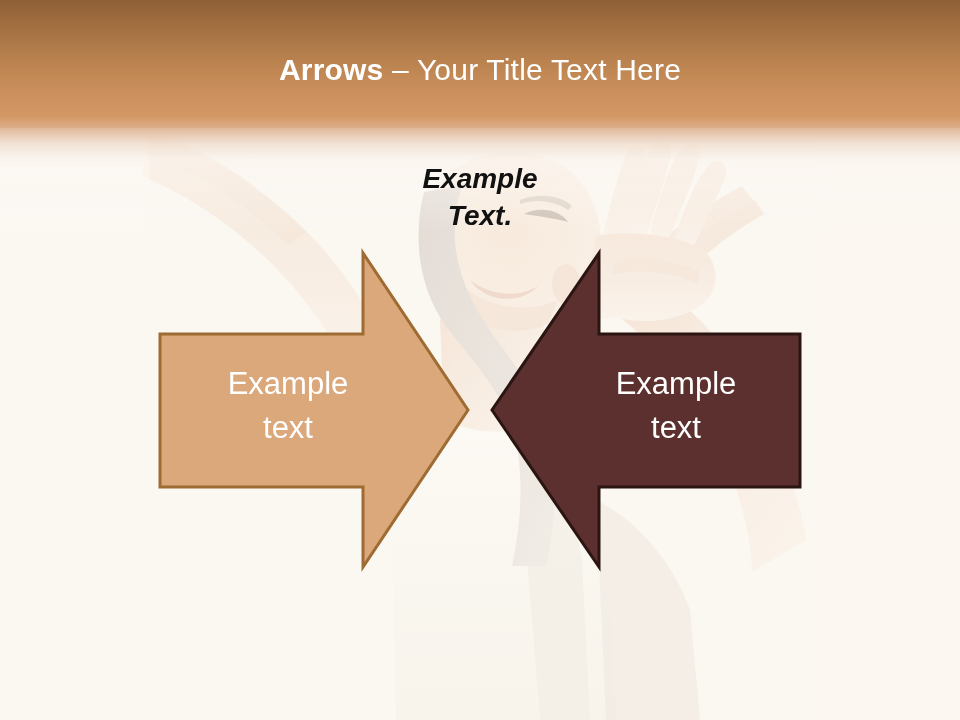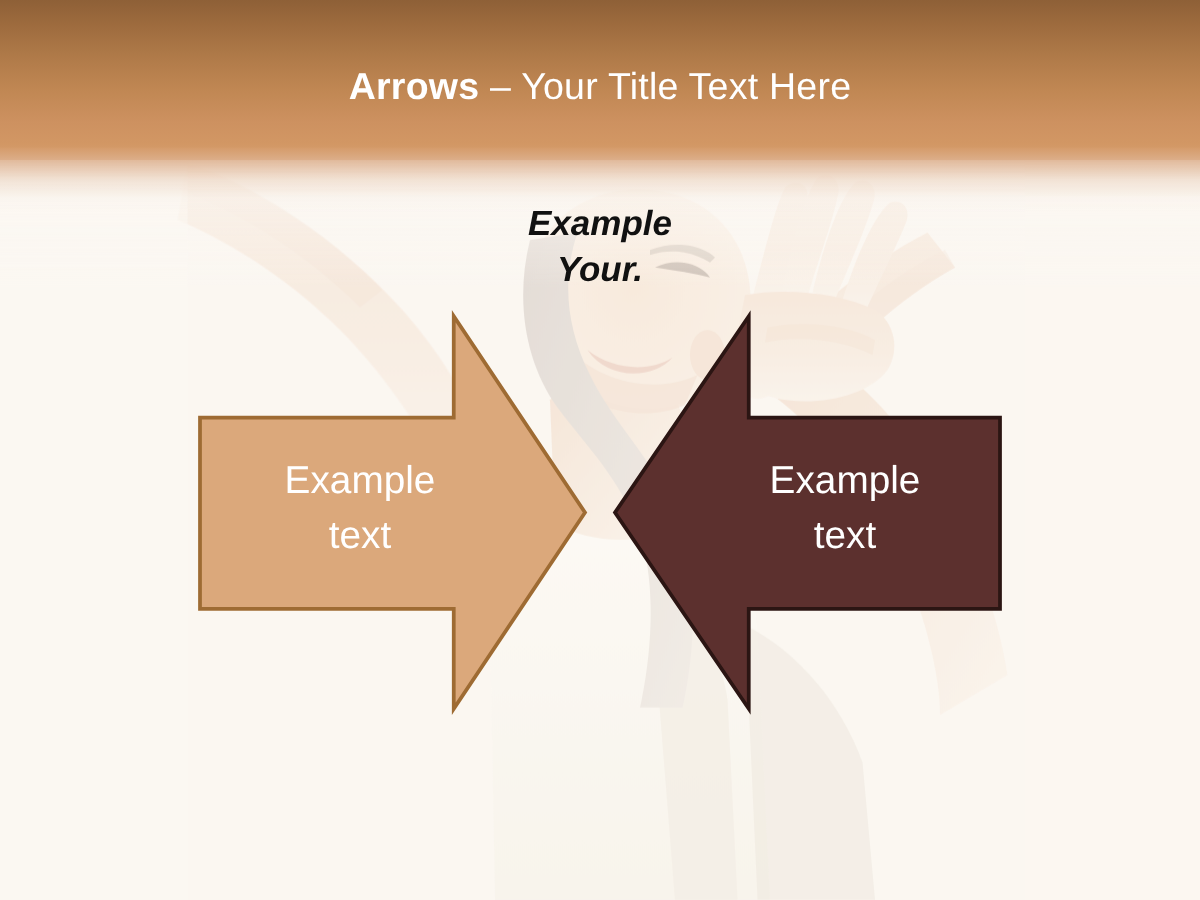--- a/index.html
+++ b/index.html
@@ -224,21 +224,21 @@
 
   <div id="header-band"></div>
   <div id="header-fade"></div>
 
   <div id="slide-title">
     <span class="t-bold">Arrows</span><span class="t-rest"> – Your Title Text Here</span>
   </div>
 
   <div id="center-caption">
     <div>Example</div>
-    <div>Your.</div>
+    <div>Text.</div>
   </div>
 
   <svg class="arrow-shape" viewBox="0 0 960 720" xmlns="http://www.w3.org/2000/svg">
 
     <polygon points="160,334 363,334 363,253 468,410 363,567 363,487 160,487" fill="#DBA87B" stroke="#9E6B33" stroke-width="3" stroke-linejoin="miter"></polygon>
 
     <polygon points="800,334 599,334 599,253 492,410 599,567 599,487 800,487" fill="#5C302E" stroke="#2B1513" stroke-width="3" stroke-linejoin="miter"></polygon>
   </svg>
 
   <div class="arrow-hit" id="left-arrow-hit"></div>

